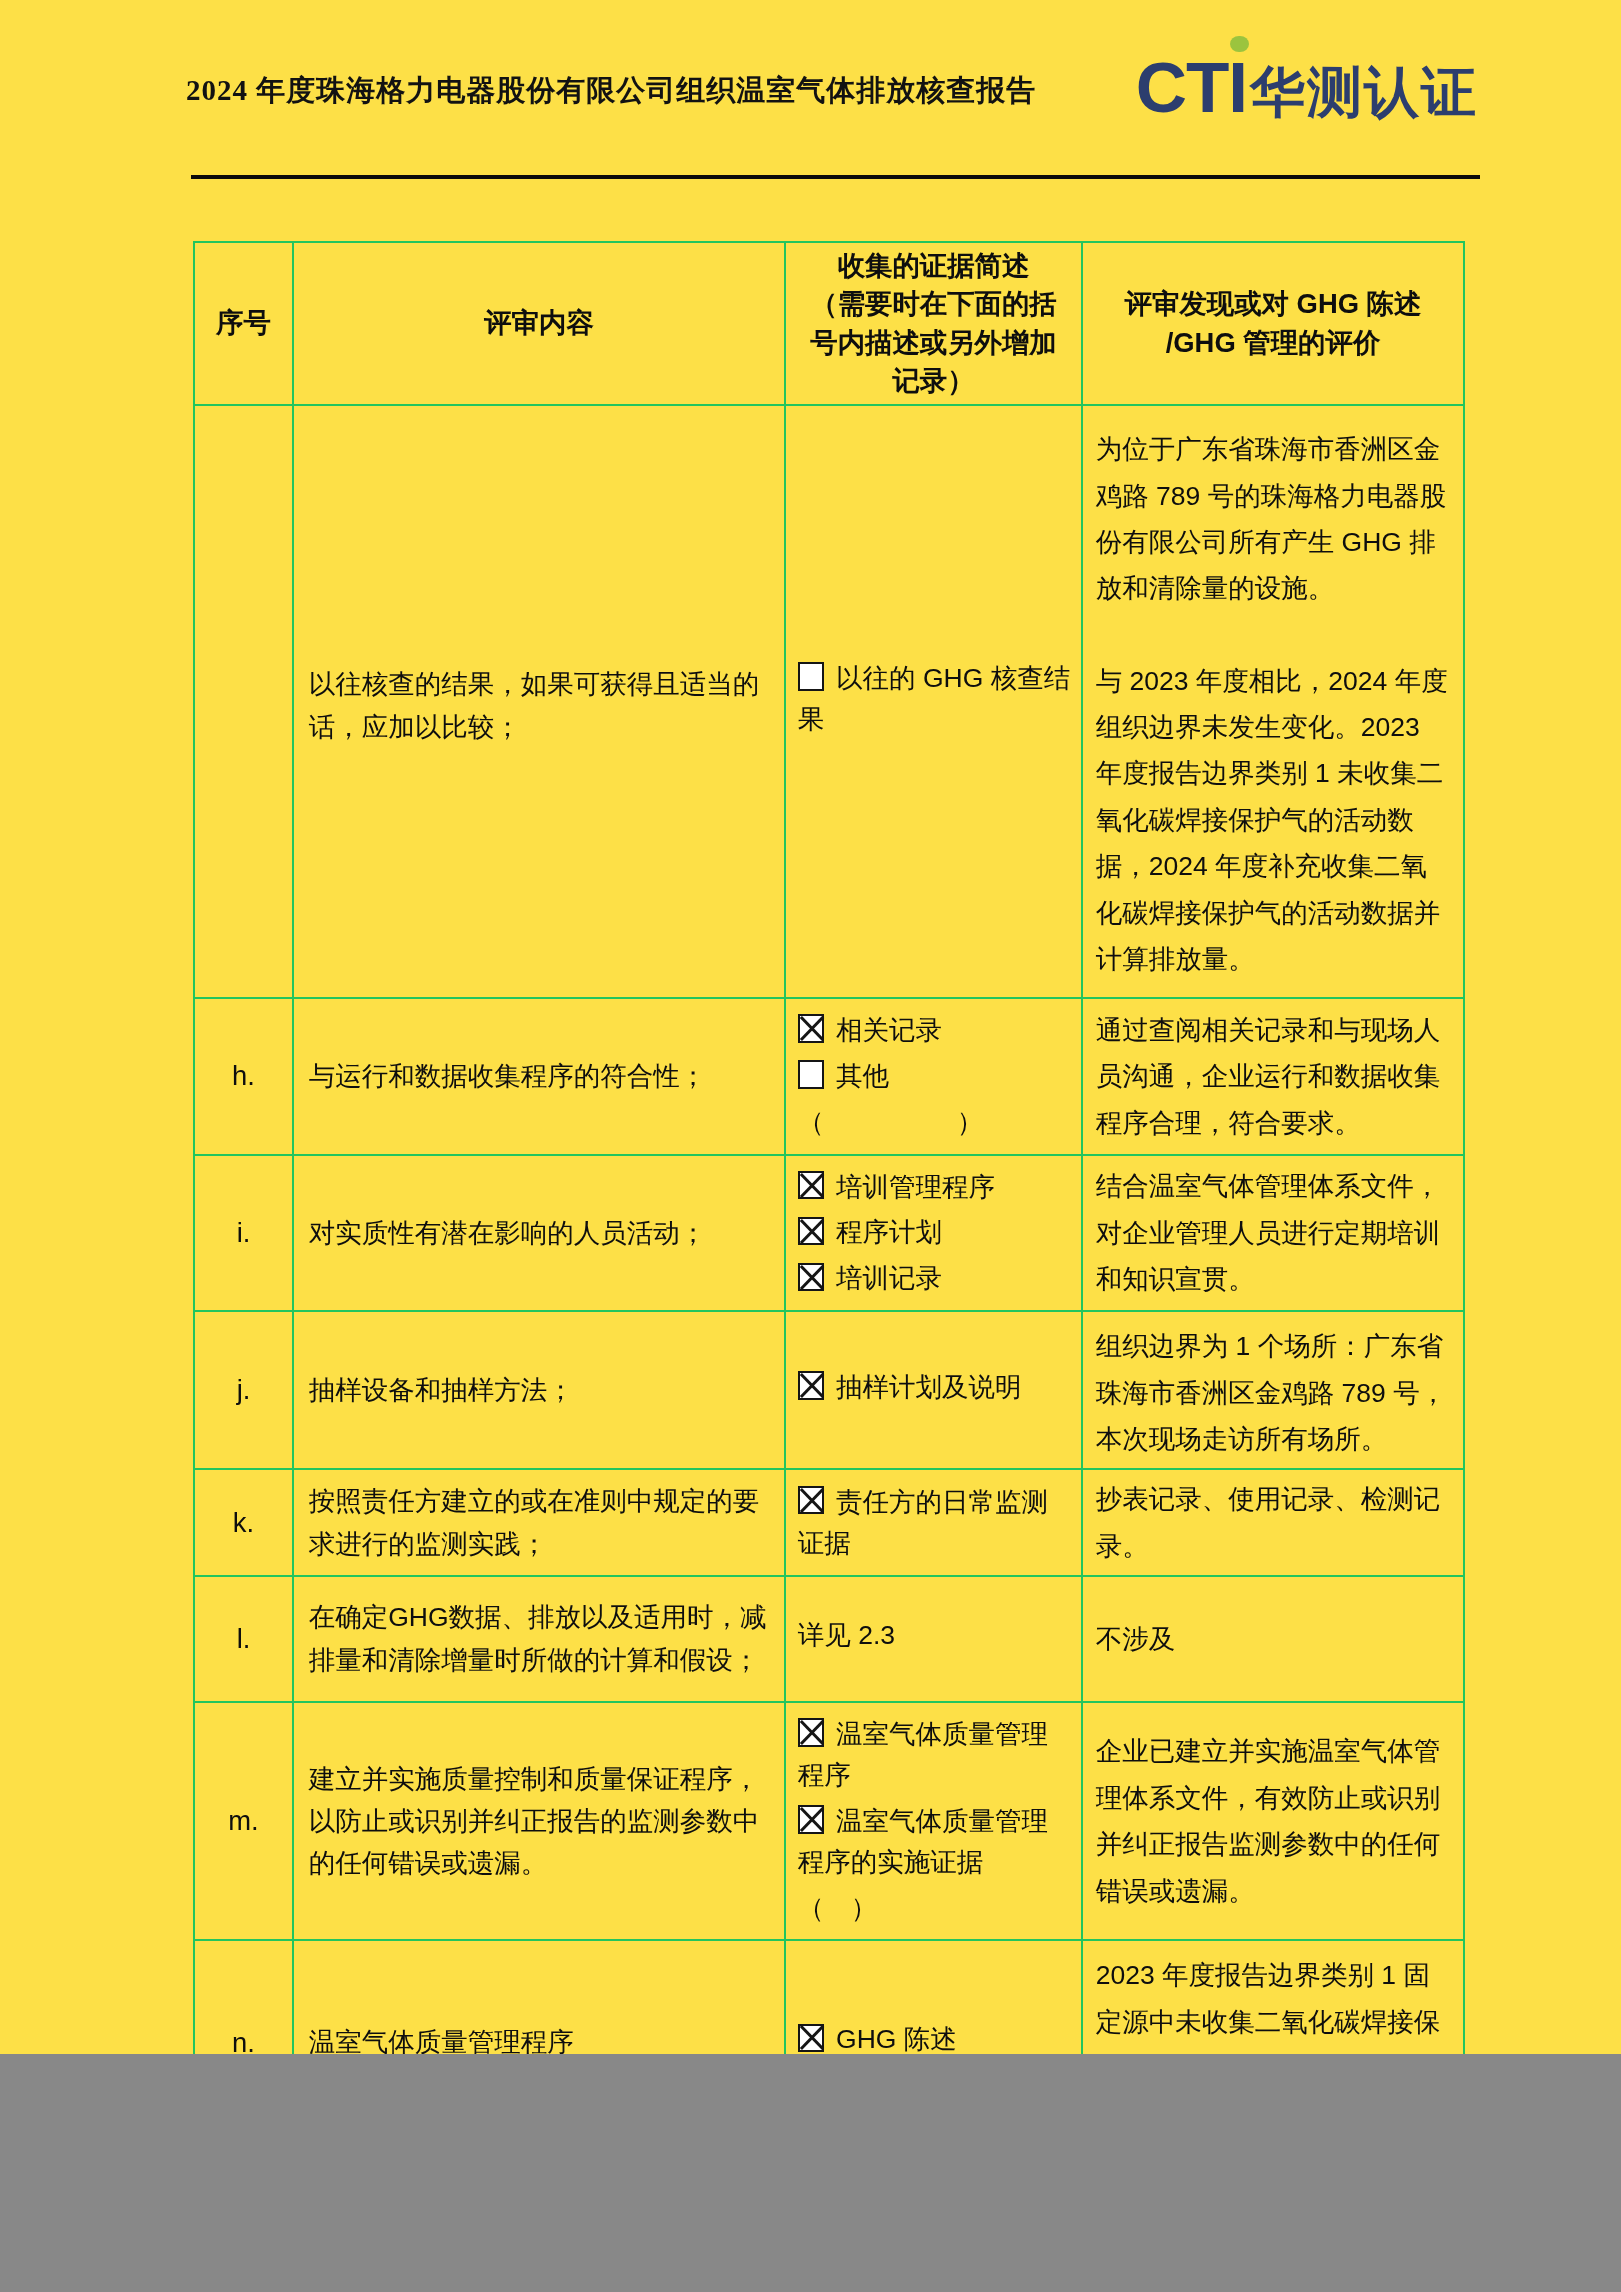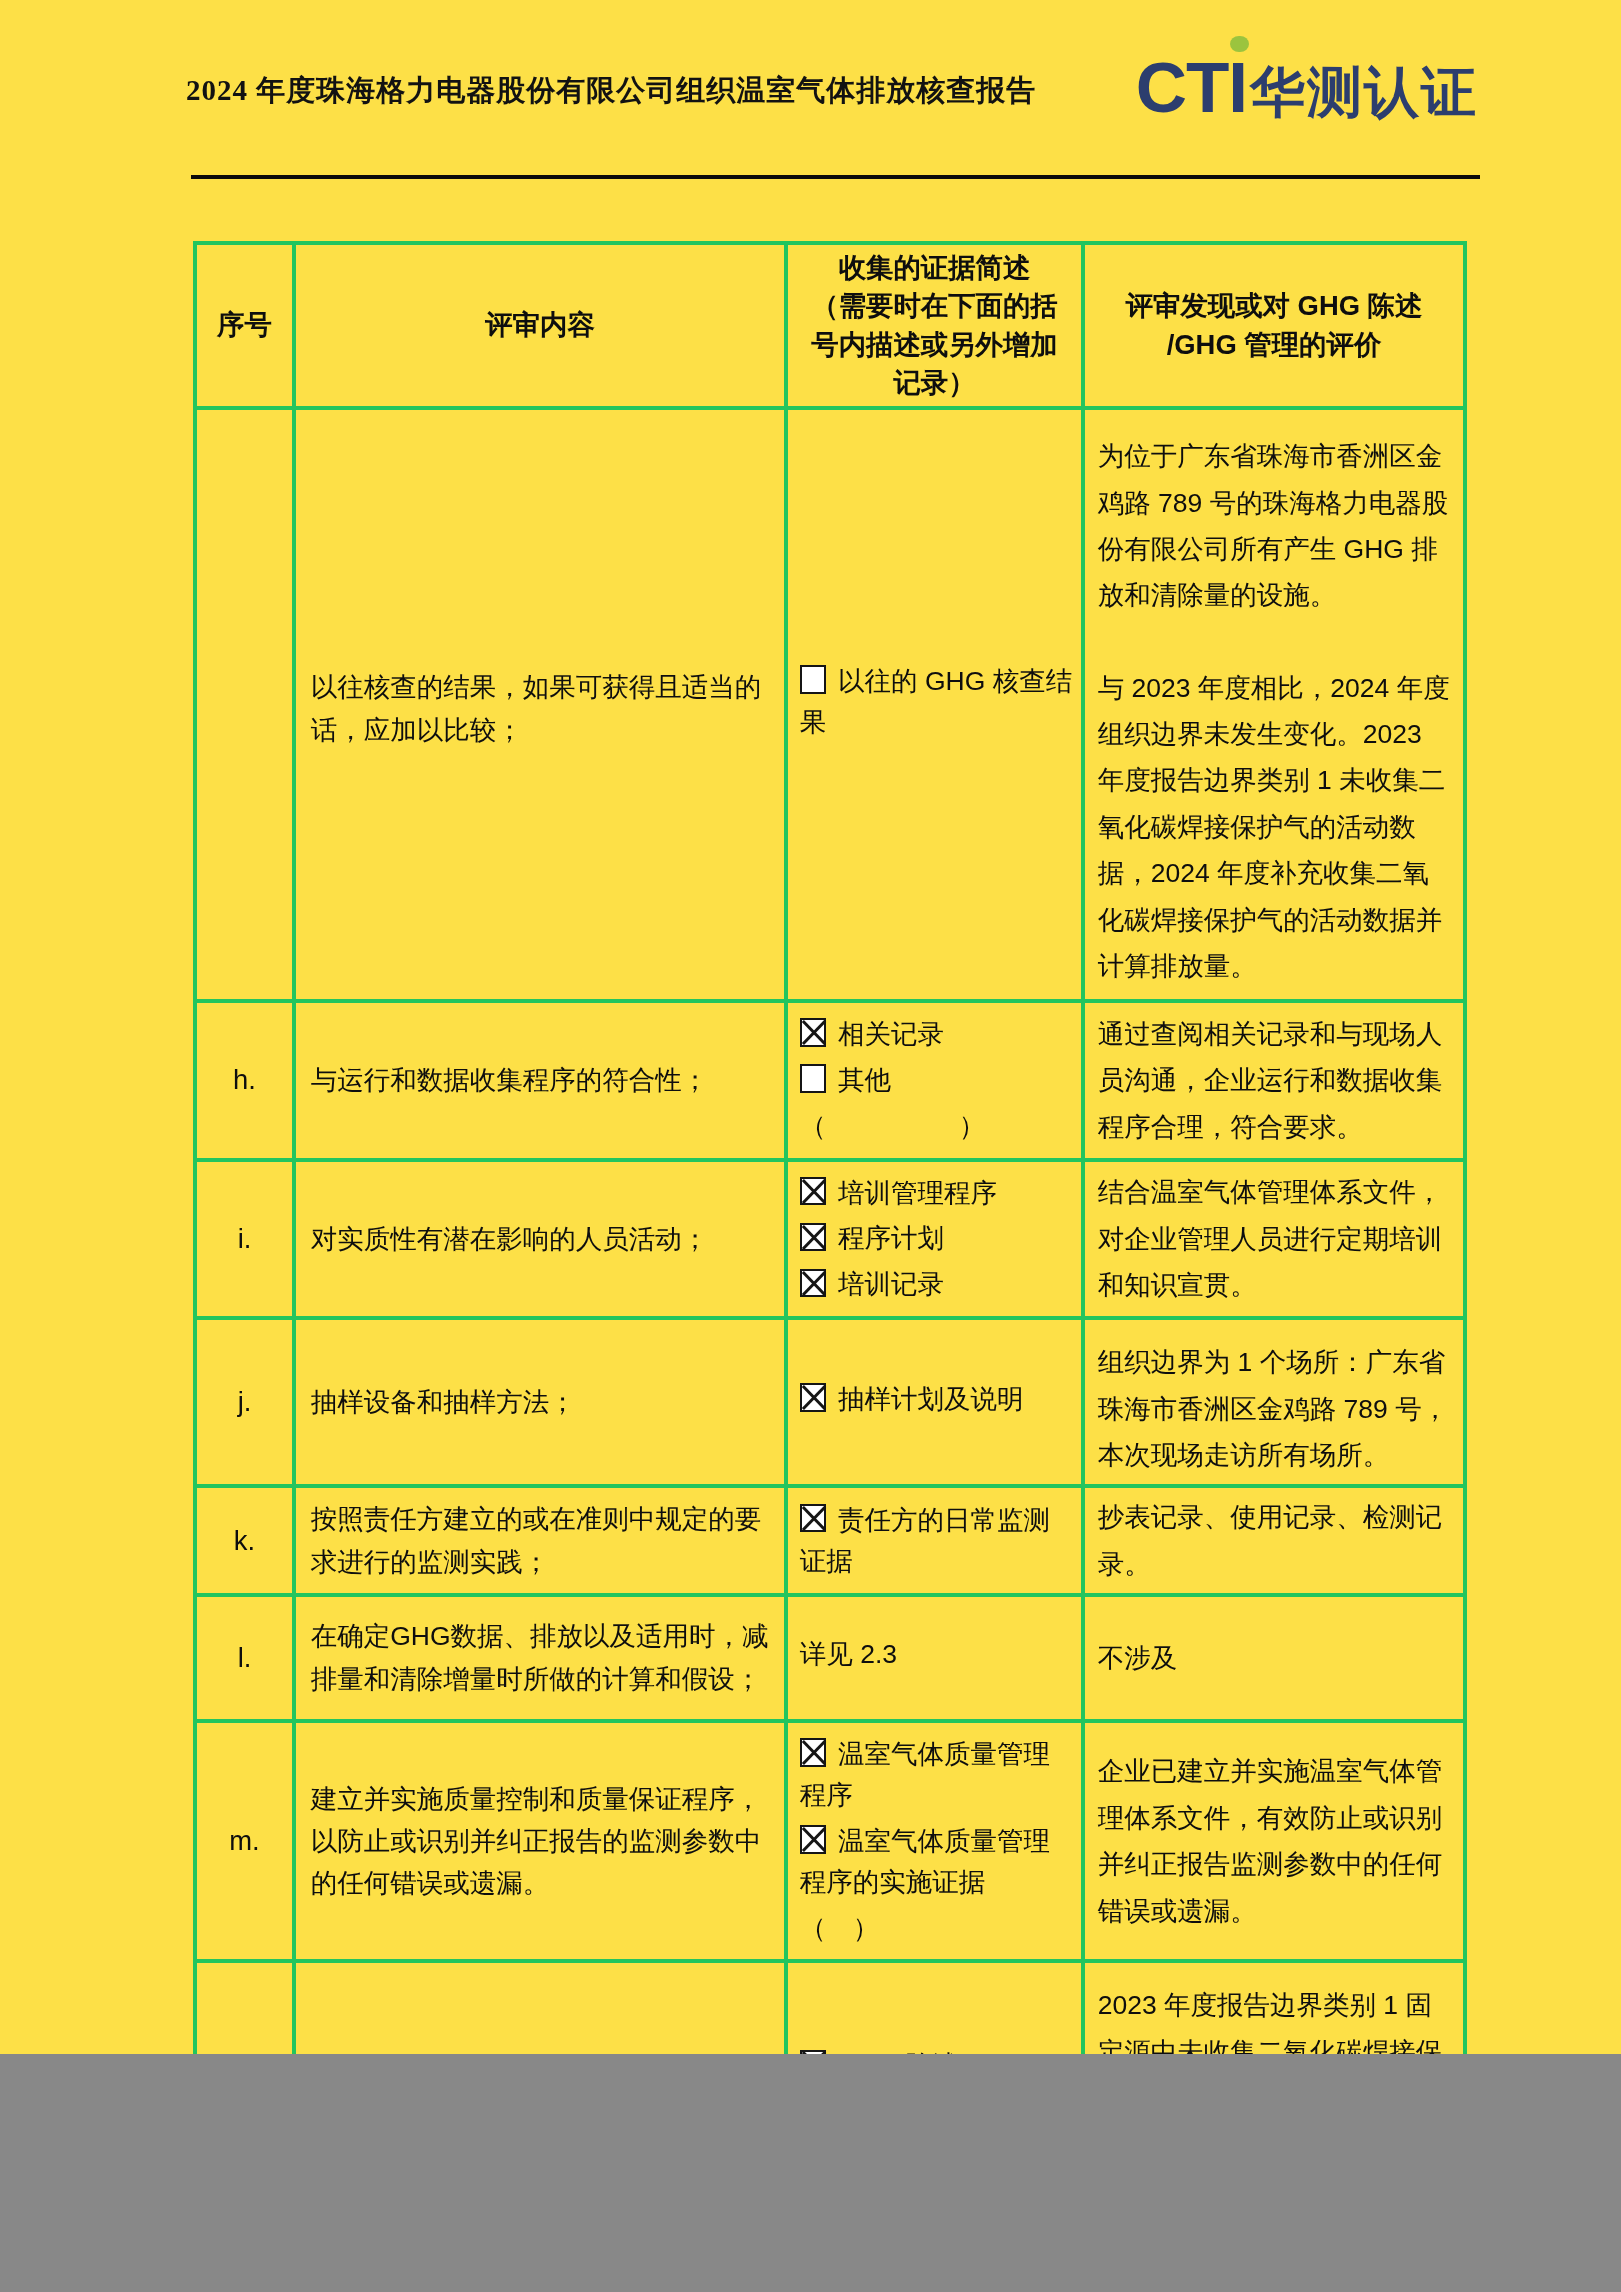--- a/index.html
+++ b/index.html
@@ -39,38 +39,38 @@
     position:absolute;left:191px;top:175px;width:1289px;height:3.9px;background:#0a0a0a;
   }
   
   table.review{
     position:absolute;left:193px;top:241px;
     width:1270px;
     border-collapse:collapse;table-layout:fixed;
     font-size:26.5px;color:#0e0e0e;
   }
   table.review td,table.review th{
-    border:4px solid #22c55e;
+    border:2px solid #22c55e;
     vertical-align:middle;
     overflow:hidden;
   }
   table.review{border:2.9px solid #111;}
   thead th{
     font-weight:700;text-align:center;
     white-space:pre-line;line-height:1.4;font-size:27.4px;
     padding:3.9px 5.9px;
   }
   td.c-id{text-align:center;padding:0 3.9px;font-size:27.4px;}
   td.c-content{padding:2px 14.7px;line-height:1.6;margin-left:32px;}
   td.c-ev{padding:5.9px 7.8px 5.9px 11.8px;line-height:1.55;}
   td.c-find{padding:5.9px 12.7px;line-height:1.75;}
   td.vtop{vertical-align:top;}
   td.c-content.vtop{padding-top:9.8px;}
   td.c-ev.vtop{padding-top:0;}
-  td.c-find.vtop{padding-top:19px;}
+  td.c-find.vtop{padding-top:11px;}
   .ev-item{margin:4.9px 0;}
   .find-p{margin:0;}
   .find-gap{margin-bottom:46px;}
   
   .cb{
     display:inline-block;width:22.5px;height:24.5px;
     border:2px solid #151515;
     vertical-align:-3.9px;margin-right:11.8px;
     position:relative;background:#fff;
   }

